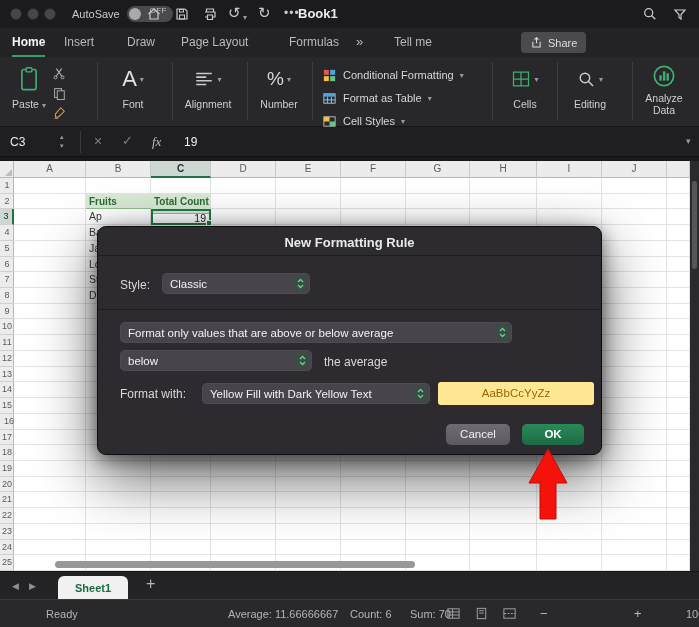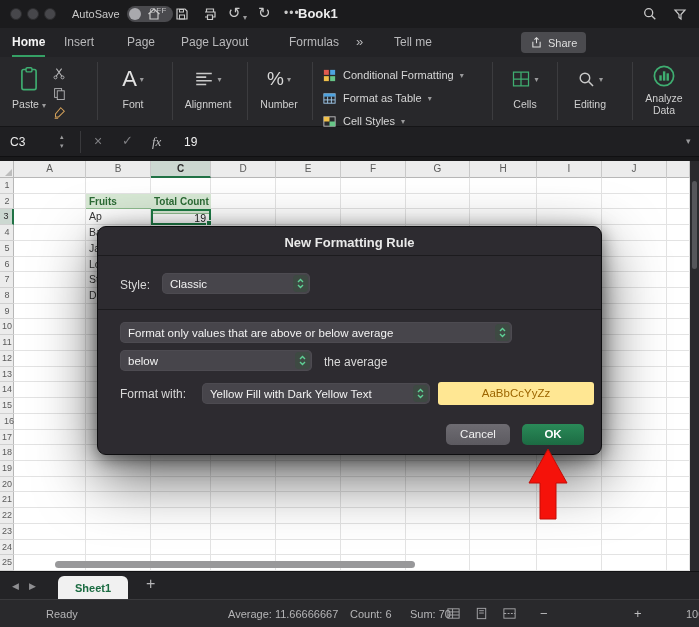--- a/index.html
+++ b/index.html
@@ -144,21 +144,21 @@
     <span class="tico" style="left:672px">
       <svg width="16" height="16" viewBox="0 0 16 16">
           <path d="M3 4h10L9 8.5V13l-2-1.5V8.5z" stroke="#c9c9c9" stroke-width="1.2" fill="none"></path>
         </svg>
     </span>
   </div>
 
   <div class="tabrow">
     <span class="rtab active" style="left:12px">Home</span>
     <span class="rtab" style="left:64px">Insert</span>
-    <span class="rtab" style="left:127px">Page</span>
+    <span class="rtab" style="left:127px">Draw</span>
     <span class="rtab" style="left:181px">Page Layout</span>
     <span class="rtab" style="left:289px">Formulas</span>
     <span class="overflow-chev">»</span>
     <span class="tico" style="left:377px;top:34px">
       <svg width="15" height="15" viewBox="0 0 16 16">
           <circle cx="8" cy="6.2" r="3.6" stroke="#b9b9bb" stroke-width="1.2" fill="none"></circle>
           <path d="M6.6 9.5v2.3h2.8V9.5M6.9 13.5h2.2" stroke="#b9b9bb" stroke-width="1.2" fill="none"></path>
         </svg>
     </span>
     <span class="tellme">Tell me</span>

